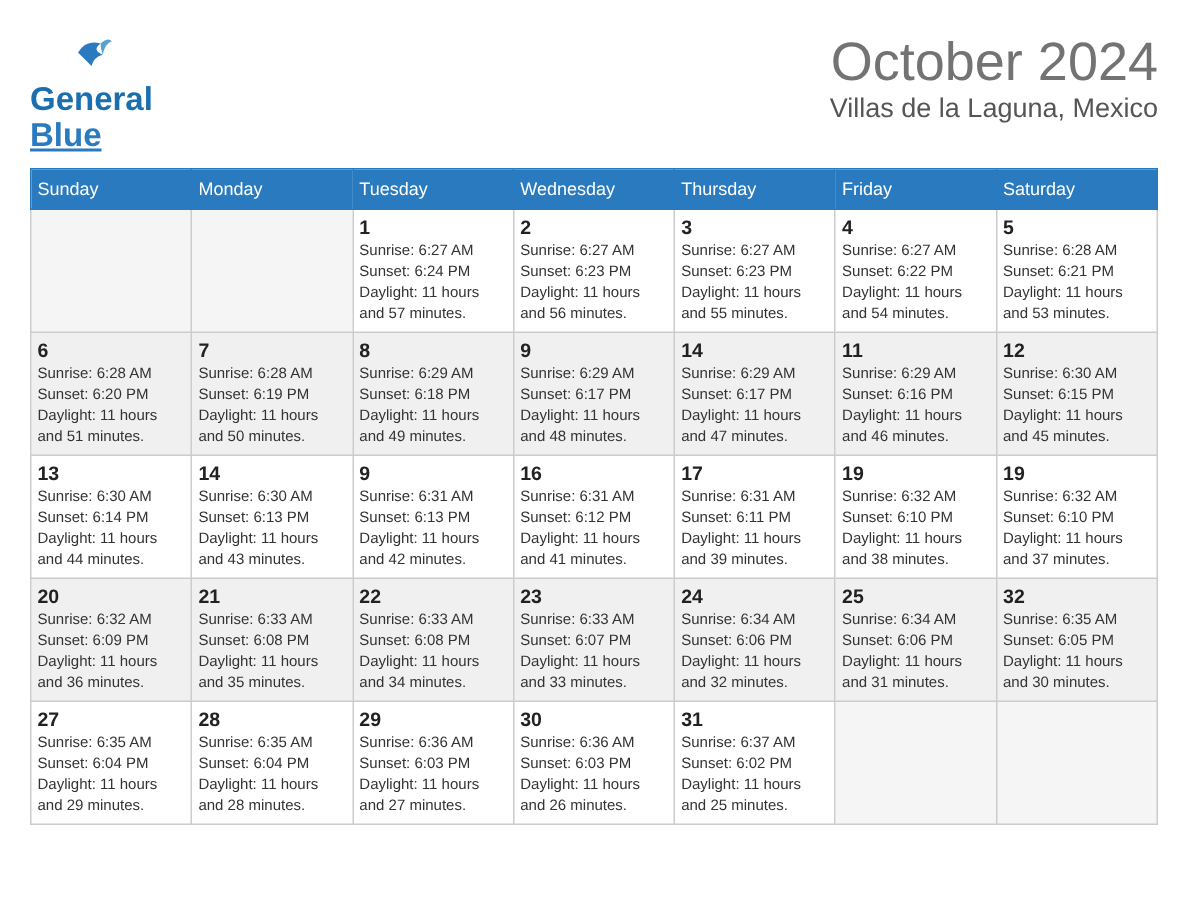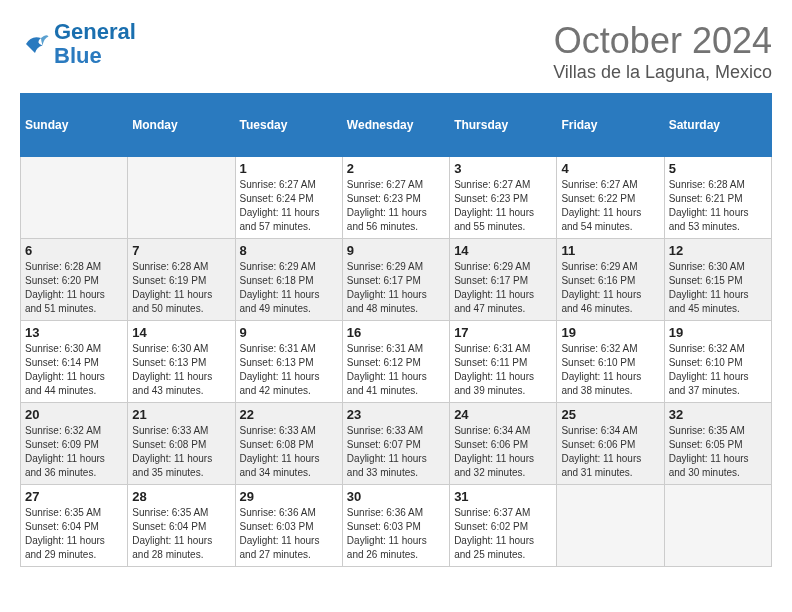--- a/index.html
+++ b/index.html
@@ -13,20 +13,21 @@
     .header {
       display: flex;
       justify-content: space-between;
       align-items: flex-start;
       margin-bottom: 10px;
     }
     .logo {
       display: flex;
       align-items: center;
       gap: 4px;
+      flex-direction: column;
     }
     .logo-text {
       font-size: 22px;
       font-weight: bold;
       color: #333;
       line-height: 1.1;
     }
     .logo-text span {
       color: #1a6faf;
     }
@@ -47,24 +48,24 @@
       color: #555;
     }
     .calendar {
       width: 100%;
       border-collapse: collapse;
       font-size: 11px;
     }
     .calendar th {
       background: #2a7abf;
       color: #fff;
-      padding: 24px 4px;
+      padding: 6px 4px;
       text-align: left;
       font-size: 12px;
-      font-weight: bold;
+      font-weight: normal;
       border: 1px solid #2a7abf;
     }
     .calendar td {
       border: 1px solid #ccc;
       vertical-align: top;
       padding: 4px;
       width: 107px;
       min-height: 80px;
       background: #fff;
     }
@@ -90,21 +91,21 @@
 <body>
 
 <div class="header">
   <div class="logo">
     <svg class="logo-bird" viewBox="0 0 40 40">
       <path d="M8 20 Q15 8 28 12 Q20 18 30 22 Q22 24 20 32 Q14 26 8 20Z" fill="#2a7abf"></path>
       <path d="M28 12 Q35 6 38 10 Q32 12 30 22 Q28 16 28 12Z" fill="#5aa0d0"></path>
     </svg>
     <div class="logo-text">
       <div><span>General</span></div>
-      <div><span style="color:#2a7abf;">Blue</span></div>
+      <div><span style="color:#2a7abf;text-decoration:underline;">Blue</span></div>
     </div>
   </div>
   <div class="title-block">
     <div class="month-title">October 2024</div>
     <div class="subtitle">Villas de la Laguna, Mexico</div>
   </div>
 </div>
 
 <table class="calendar">
   <thead>

